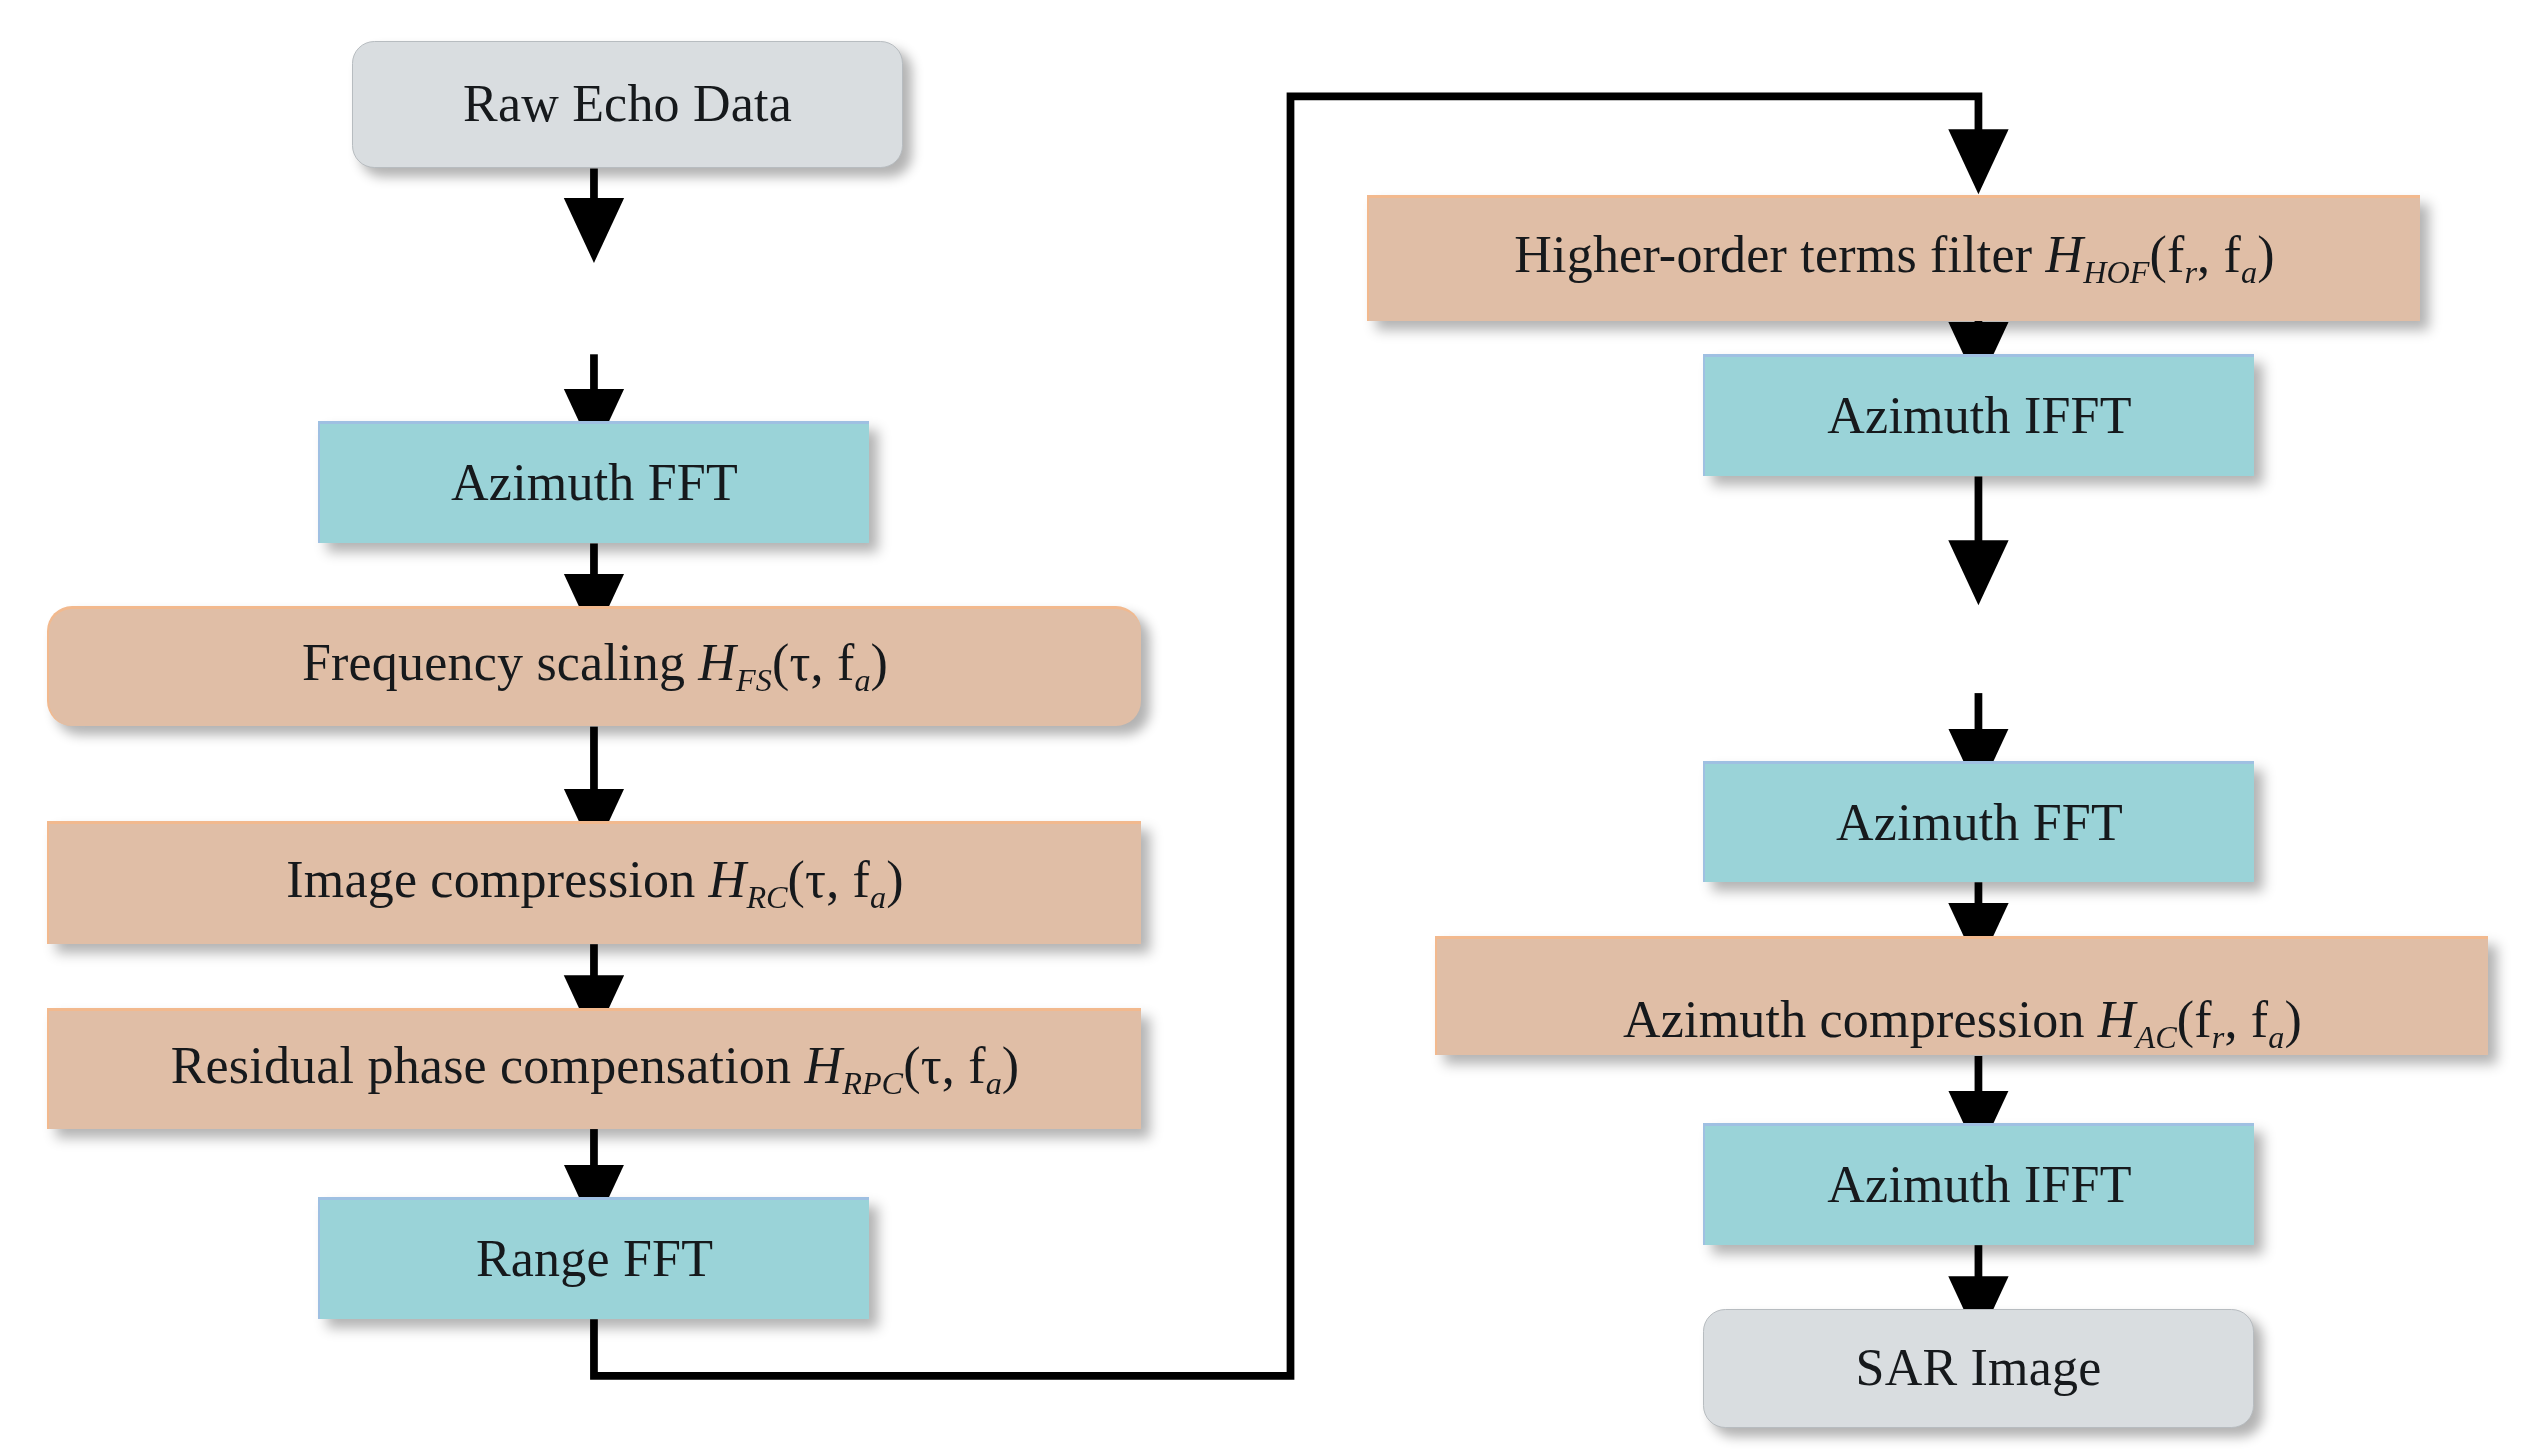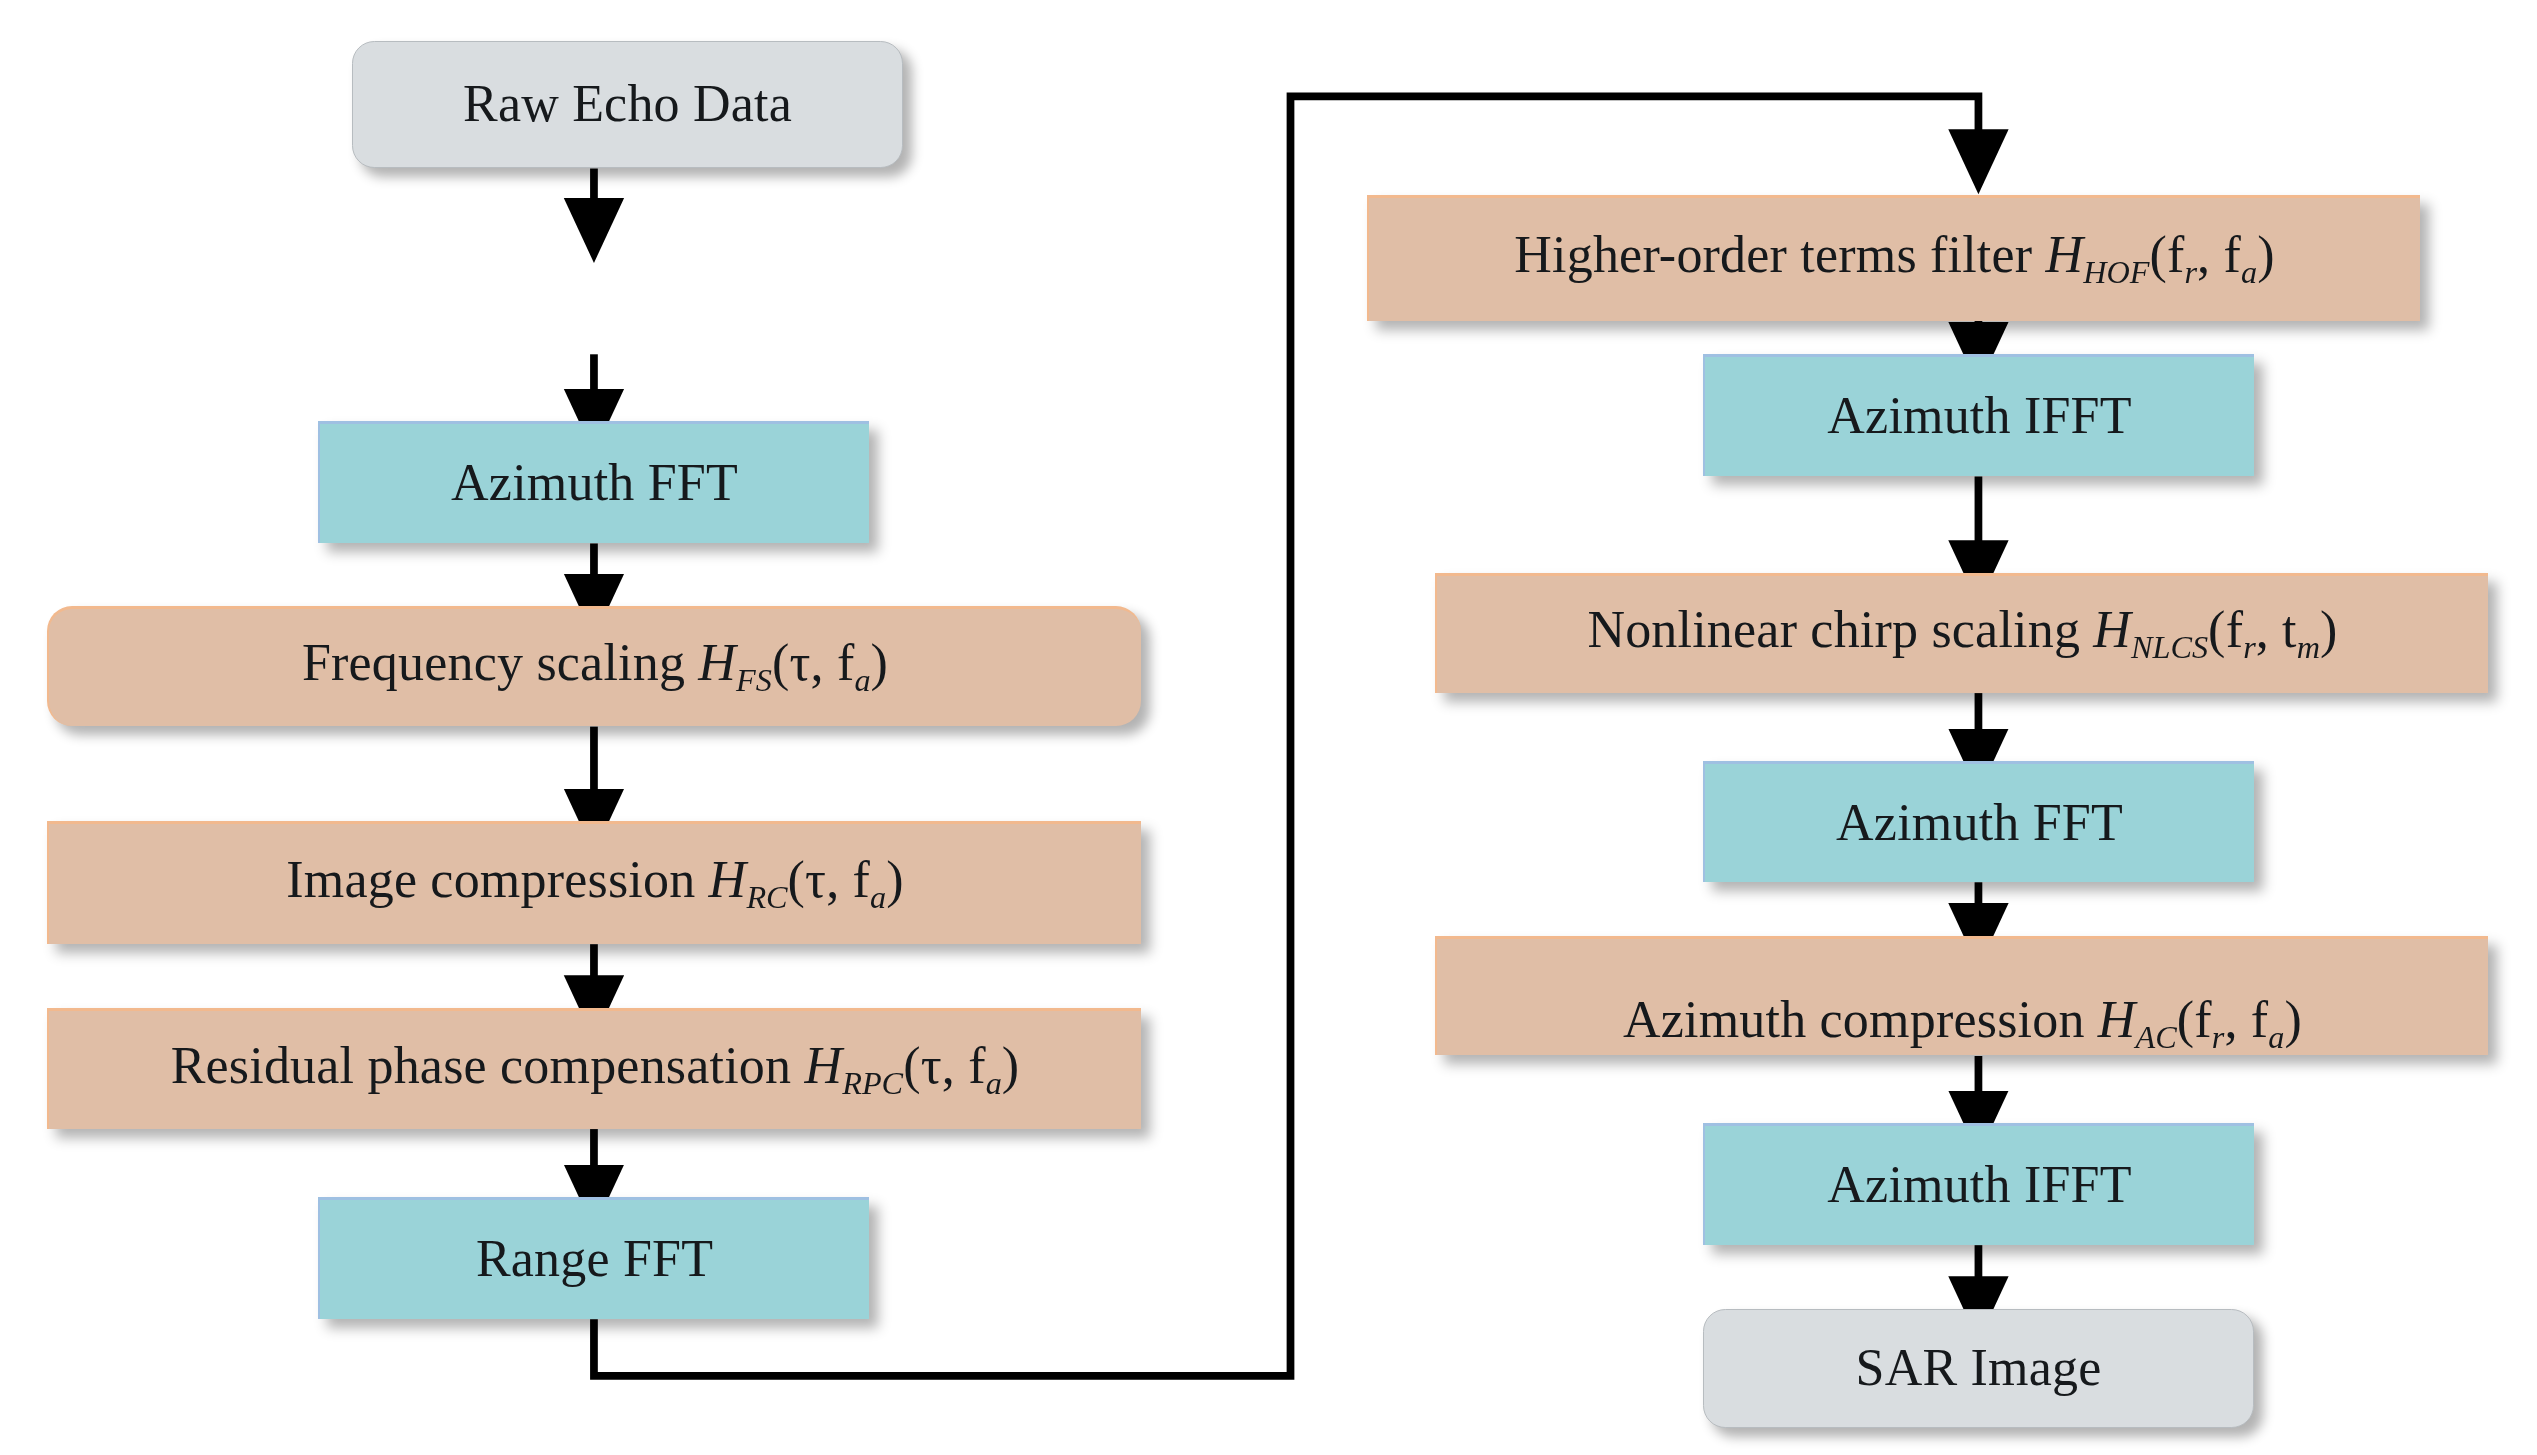--- a/index.html
+++ b/index.html
@@ -149,25 +149,20 @@
   <div class="node tan" style="left:1367px; top:162px; width:1053px; height:126px;margin-top:33px;">
     <span class="lbl">
       <span>Higher-order terms filter</span><span>&nbsp;</span><span class="math"><span>H</span><span class="sub">HOF</span><span class="upright">(f</span><span class="sub">r</span><span class="upright">, f</span><span class="sub">a</span><span class="upright">)</span></span>
     </span>
   </div>
 
   <div class="node teal" style="left:1703px; top:354px; width:551px; height:122px;">
     <span class="lbl">Azimuth IFFT</span>
   </div>
 
-  <div class="node tan" style="left:1435px; top:573px; width:1053px; height:120px;">
-    <span class="lbl">
-      <span>Nonlinear chirp scaling</span><span>&nbsp;</span><span class="math"><span>H</span><span class="sub">NLCS</span><span class="upright">(f</span><span class="sub">r</span><span class="upright">, t</span><span class="sub">m</span><span class="upright">)</span></span>
-    </span>
-  </div>
 
   <div class="node teal" style="left:1703px; top:761px; width:551px; height:121px;">
     <span class="lbl">Azimuth FFT</span>
   </div>
 
   <div class="node tan" style="left:1435px; top:936px; width:1053px; height:119px;align-items:flex-end;">
     <span class="lbl">
       <span>Azimuth compression</span><span>&nbsp;</span><span class="math"><span>H</span><span class="sub">AC</span><span class="upright">(f</span><span class="sub">r</span><span class="upright">, f</span><span class="sub">a</span><span class="upright">)</span></span>
     </span>
   </div>

